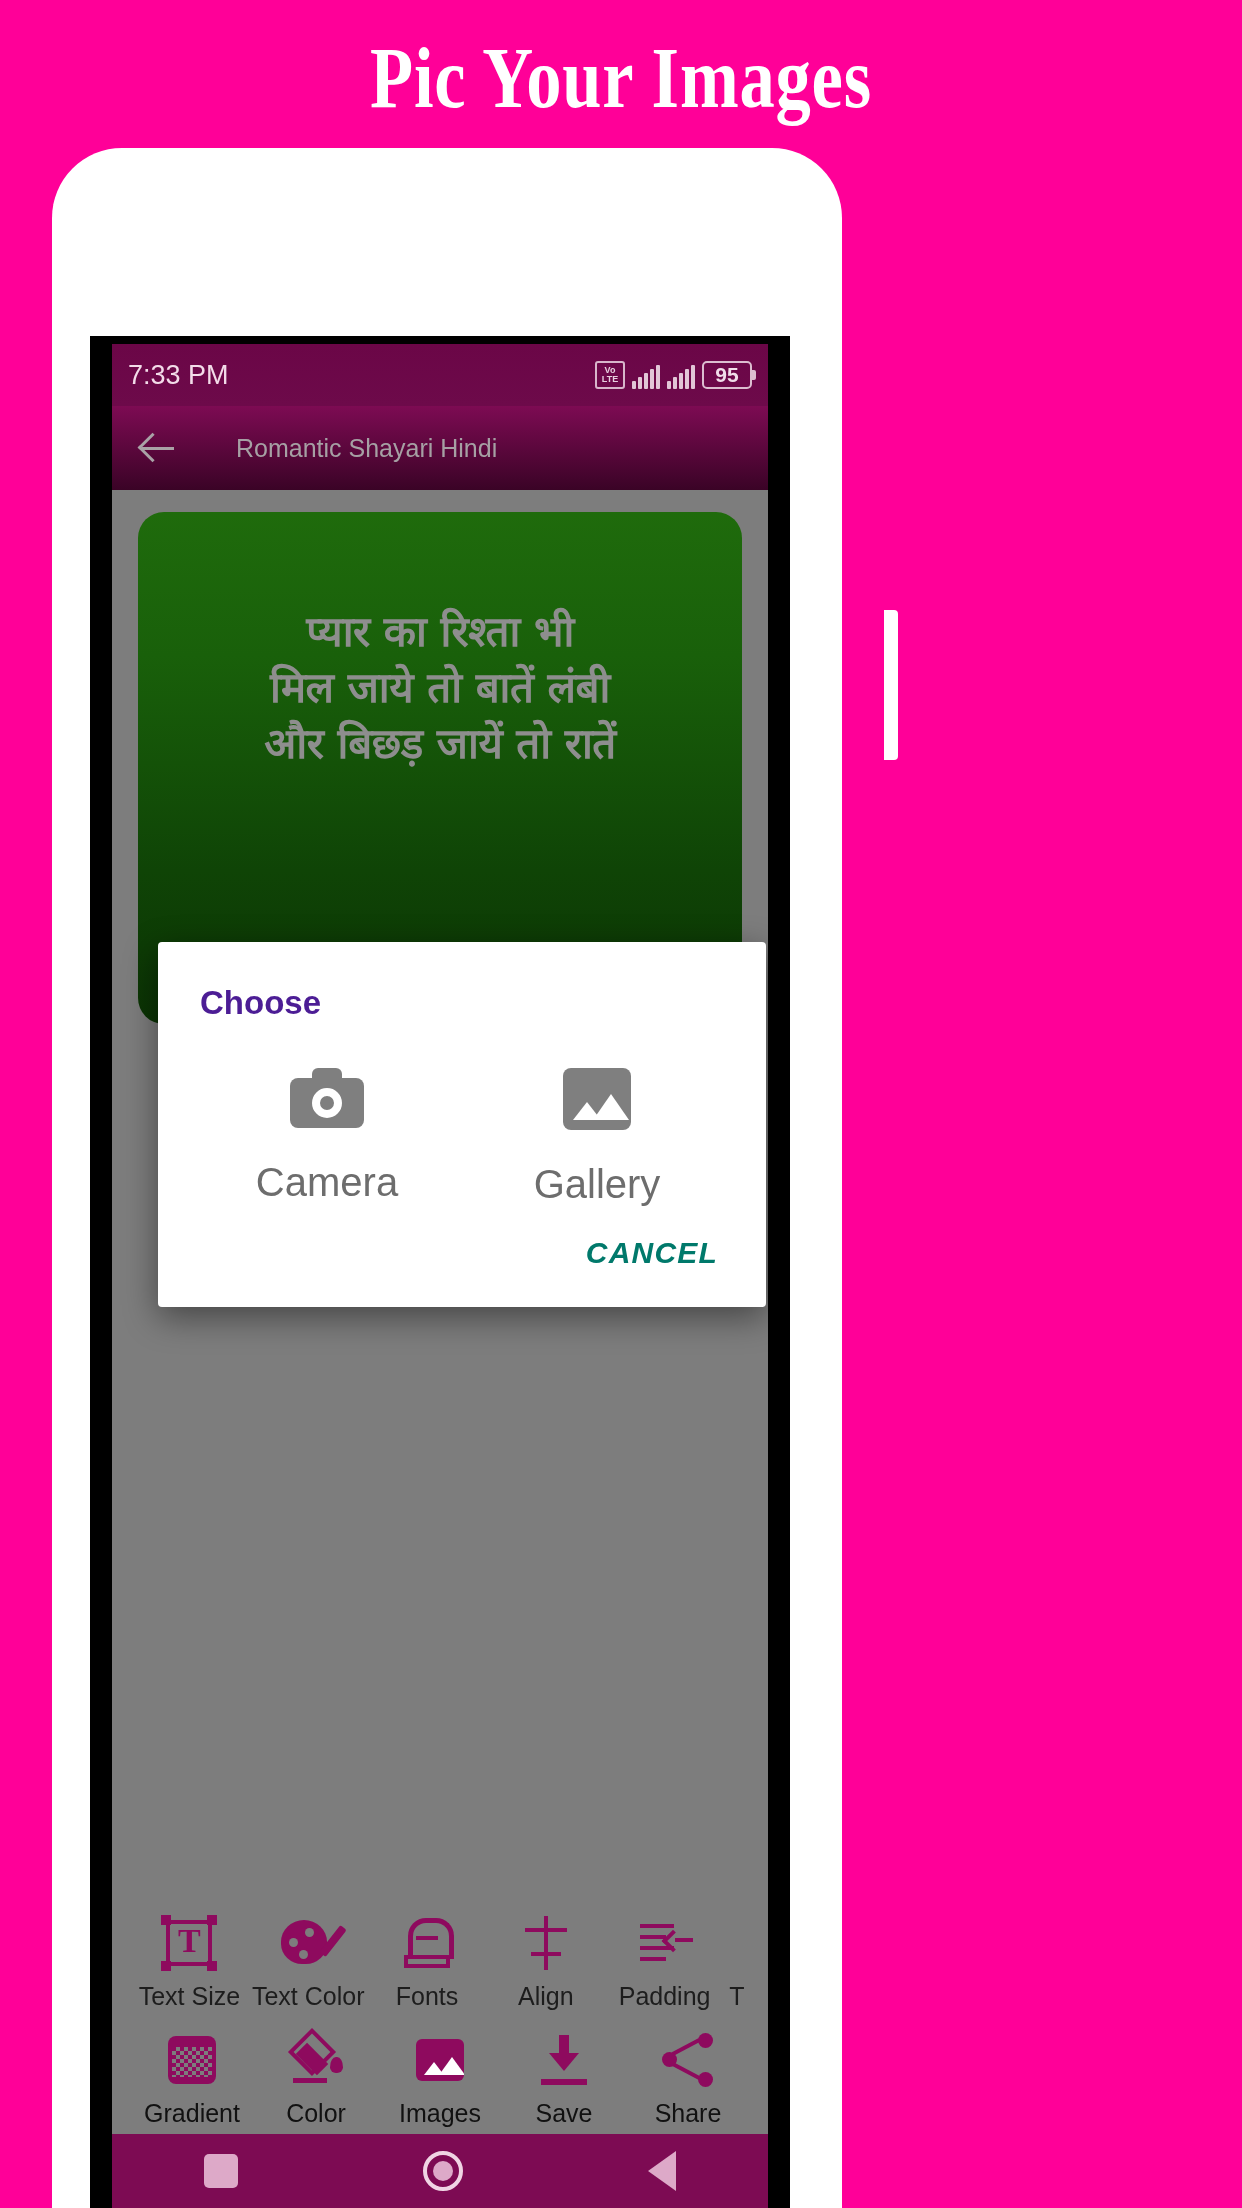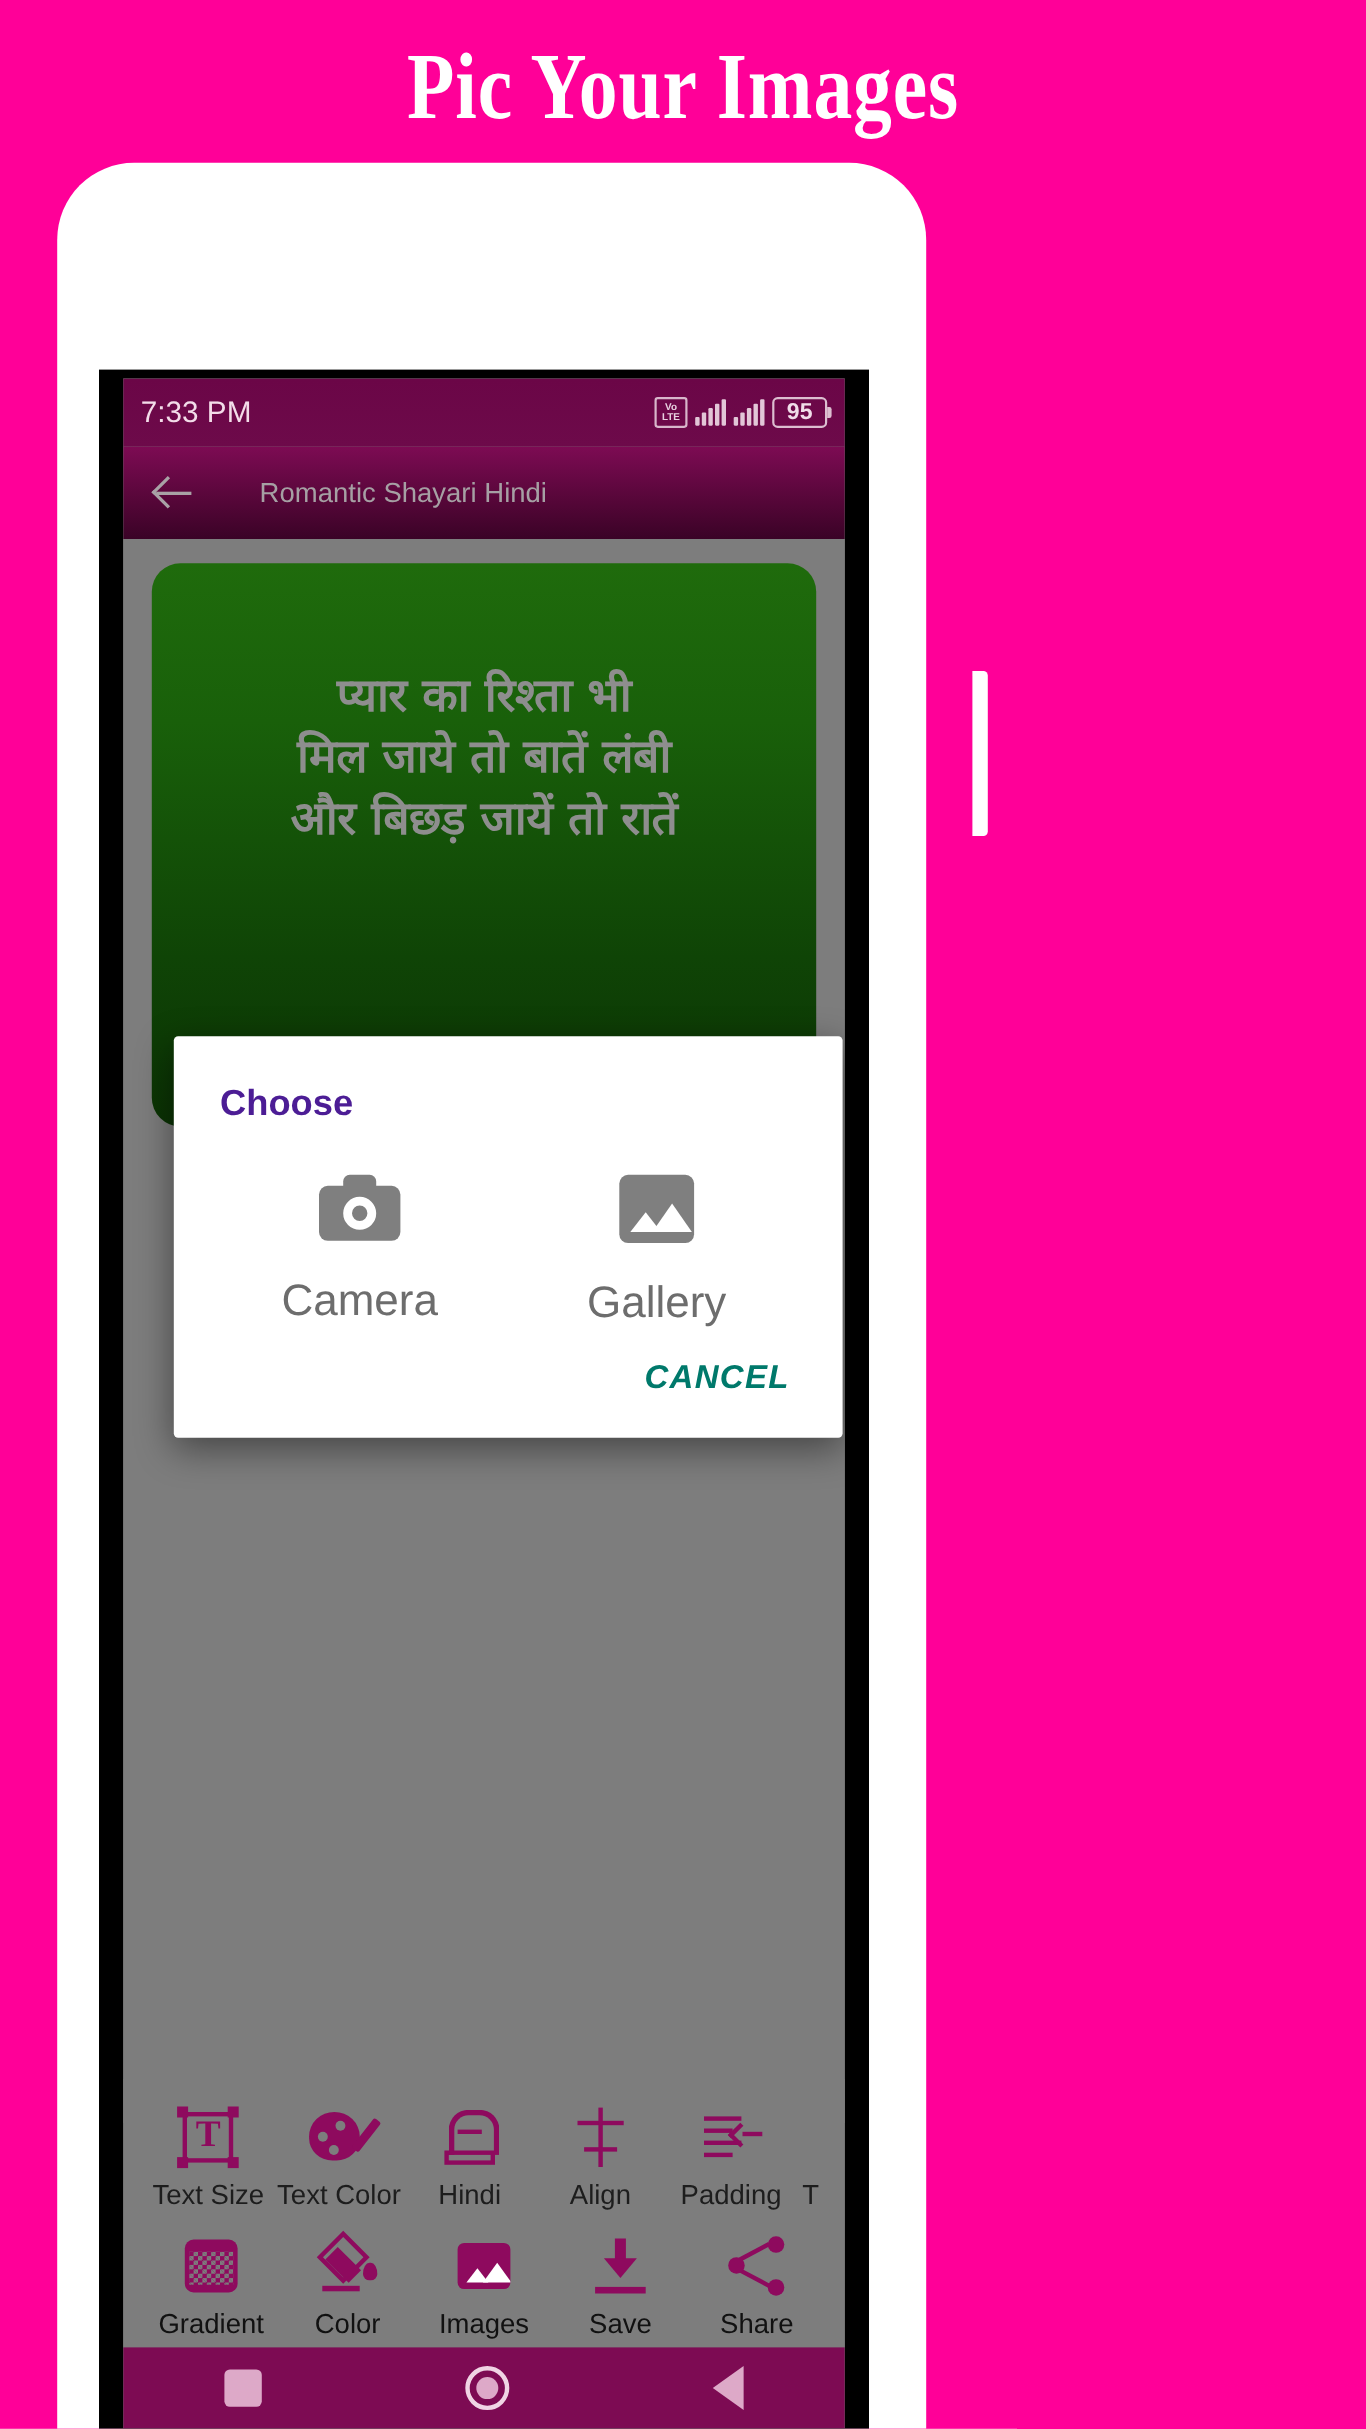--- a/index.html
+++ b/index.html
@@ -41,21 +41,21 @@
   .screen-inner{position:absolute;left:22px;top:8px;width:656px;height:1864px;overflow:hidden;background:#7d7d7d;}
 
   
   .statusbar{
     position:relative;height:62px;width:100%;
     background:linear-gradient(180deg,#6b0647 0%,#6d0a4a 100%);
     display:flex;align-items:center;justify-content:space-between;
     padding:0 16px;box-sizing:border-box;
   }
   .status-time{color:#f3dce9;font-size:27px;font-weight:400;}
-  .status-right{display:flex;align-items:center;gap:7px;}
+  .status-right{display:flex;align-items:flex-end;gap:7px;}
   .volte{
     display:flex;flex-direction:column;align-items:center;justify-content:center;
     border:2px solid #d8b6cb;border-radius:3px;
     width:26px;height:24px;line-height:1;
   }
   .volte span{font-size:9px;color:#e7cfdf;font-weight:700;}
   .sigbars{display:flex;align-items:flex-end;gap:2px;height:24px;}
   .sigbars i{display:block;width:4px;background:#e2c6d7;border-radius:1px;}
   .sigbars i:nth-child(1){height:8px;}
   .sigbars i:nth-child(2){height:12px;}
@@ -350,21 +350,21 @@
               <div class="brush"></div>
         </div>
         <div class="tool-label">Text Color</div>
       </div>
       <div class="tool">
         <div class="tool-ico i-fonts">
           <div class="arch"></div>
               <div class="bar"></div>
               <div class="base"></div>
         </div>
-        <div class="tool-label">Hindi</div>
+        <div class="tool-label">Fonts</div>
       </div>
       <div class="tool">
         <div class="tool-ico i-align">
           <div class="h h1"></div>
               <div class="v"></div>
               <div class="h h2"></div>
         </div>
         <div class="tool-label">Align</div>
       </div>
       <div class="tool">

